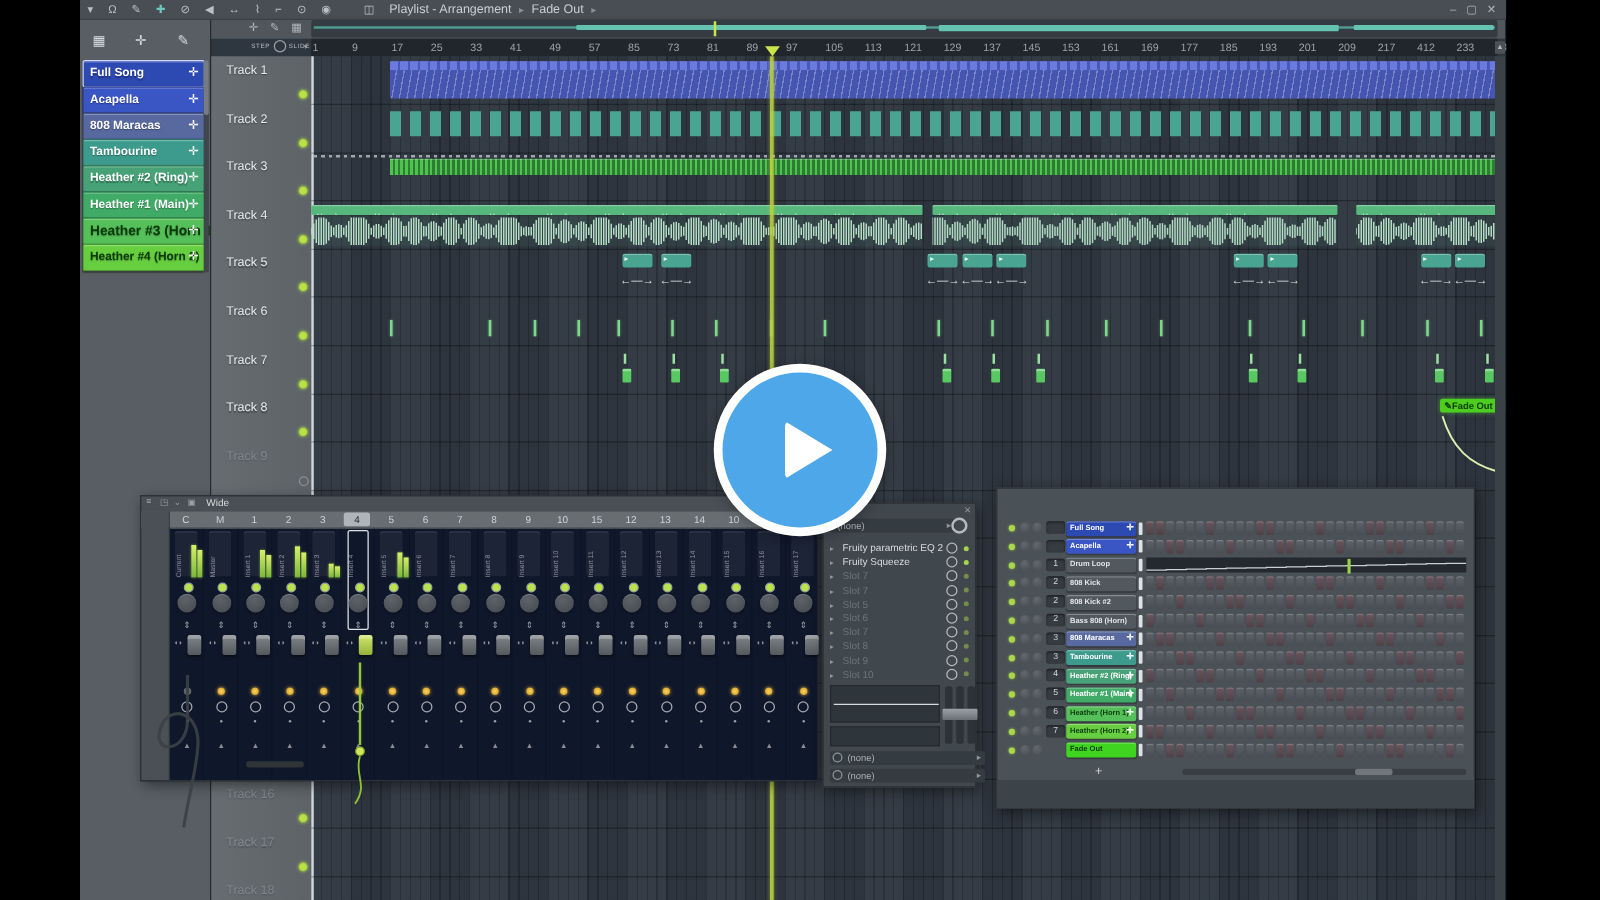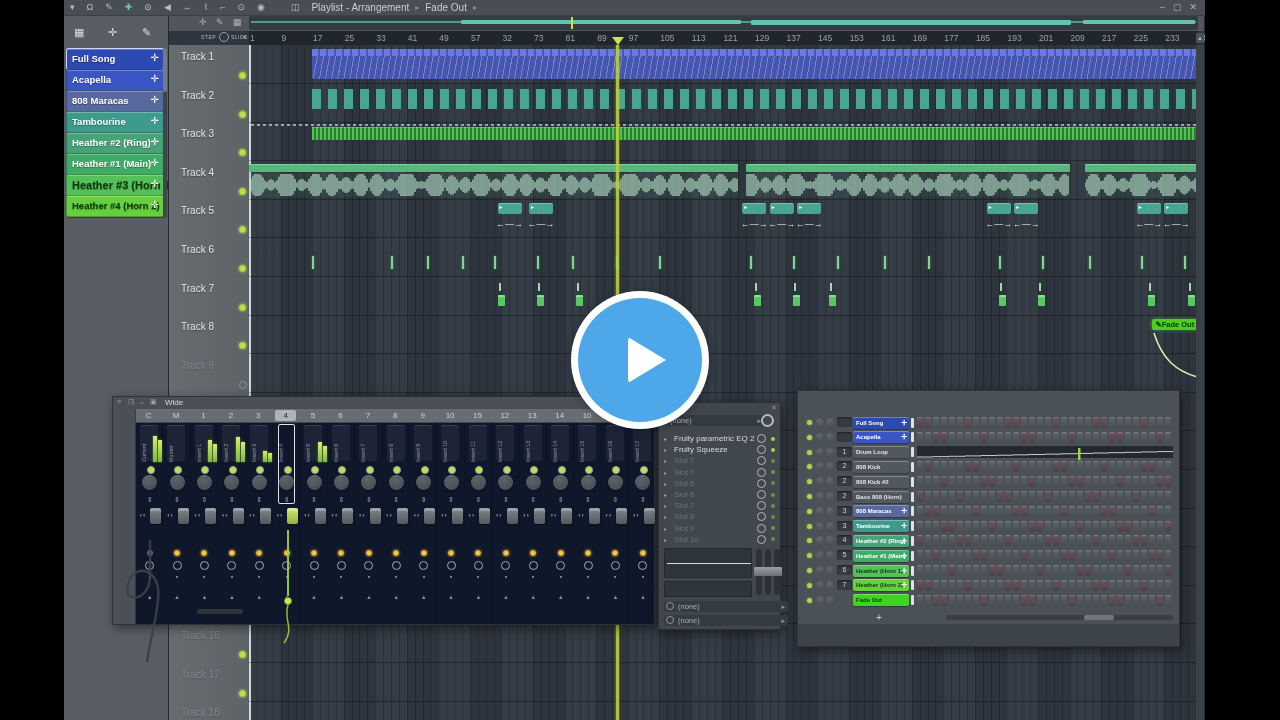--- a/index.html
+++ b/index.html
@@ -230,41 +230,41 @@
       <div style="position: absolute; left: 74px; top: 18px; font-size: 6px; color: rgb(154, 160, 165);">▾</div>
       <div class="pl-ruler">
         <div class="rnum" style="left: 1px;">1</div>
         <div class="rnum" style="left: 32.56px;">9</div>
         <div class="rnum" style="left: 64.12px;">17</div>
         <div class="rnum" style="left: 95.68px;">25</div>
         <div class="rnum" style="left: 127.24px;">33</div>
         <div class="rnum" style="left: 158.8px;">41</div>
         <div class="rnum" style="left: 190.36px;">49</div>
         <div class="rnum" style="left: 221.92px;">57</div>
-        <div class="rnum" style="left: 253.48px;">32</div>
+        <div class="rnum" style="left: 253.48px;">85</div>
         <div class="rnum" style="left: 285.04px;">73</div>
         <div class="rnum" style="left: 316.6px;">81</div>
         <div class="rnum" style="left: 348.16px;">89</div>
         <div class="rnum" style="left: 379.72px;">97</div>
         <div class="rnum" style="left: 411.28px;">105</div>
         <div class="rnum" style="left: 442.84px;">113</div>
         <div class="rnum" style="left: 474.4px;">121</div>
         <div class="rnum" style="left: 505.96px;">129</div>
         <div class="rnum" style="left: 537.52px;">137</div>
         <div class="rnum" style="left: 569.08px;">145</div>
         <div class="rnum" style="left: 600.64px;">153</div>
         <div class="rnum" style="left: 632.2px;">161</div>
         <div class="rnum" style="left: 663.76px;">169</div>
         <div class="rnum" style="left: 695.32px;">177</div>
         <div class="rnum" style="left: 726.88px;">185</div>
         <div class="rnum" style="left: 758.44px;">193</div>
         <div class="rnum" style="left: 790px;">201</div>
         <div class="rnum" style="left: 821.56px;">209</div>
         <div class="rnum" style="left: 853.12px;">217</div>
-        <div class="rnum" style="left: 884.68px;">225</div>
+        <div class="rnum" style="left: 884.68px;">412</div>
         <div class="rnum" style="left: 916.24px;">233</div>
         <div class="rnum" style="left: 947.8px;">241</div>
       </div>
       <div class="hdrcol">
         <div class="trklbl" style="top: 6px;">Track 1</div>
         <div class="led" style="left: 70px; top: 27px;"></div>
         <div class="trklbl" style="top: 44.6px;">Track 2</div>
         <div class="led" style="left: 70px; top: 65.6px;"></div>
         <div class="trklbl" style="top: 83.2px;">Track 3</div>
         <div class="led" style="left: 70px; top: 104.2px;"></div>

